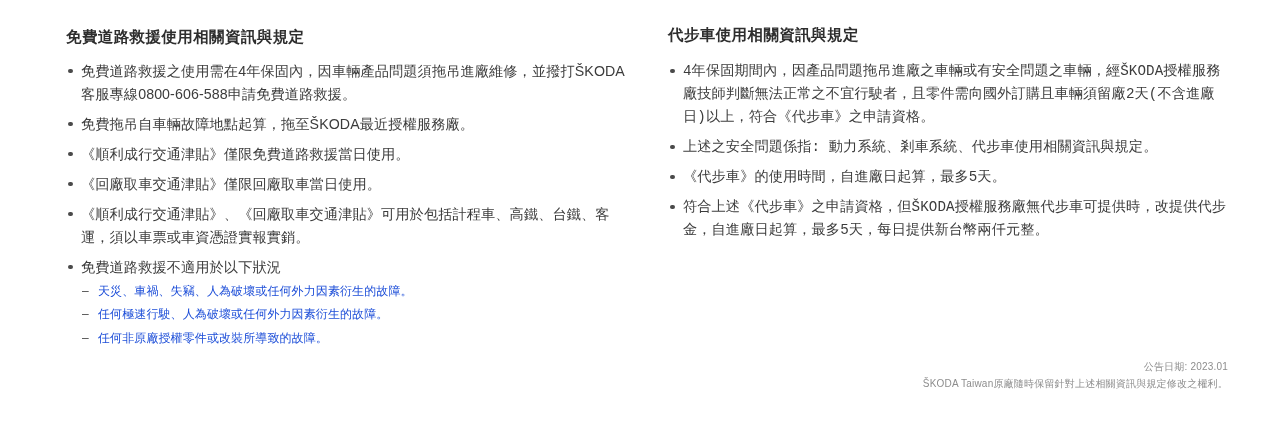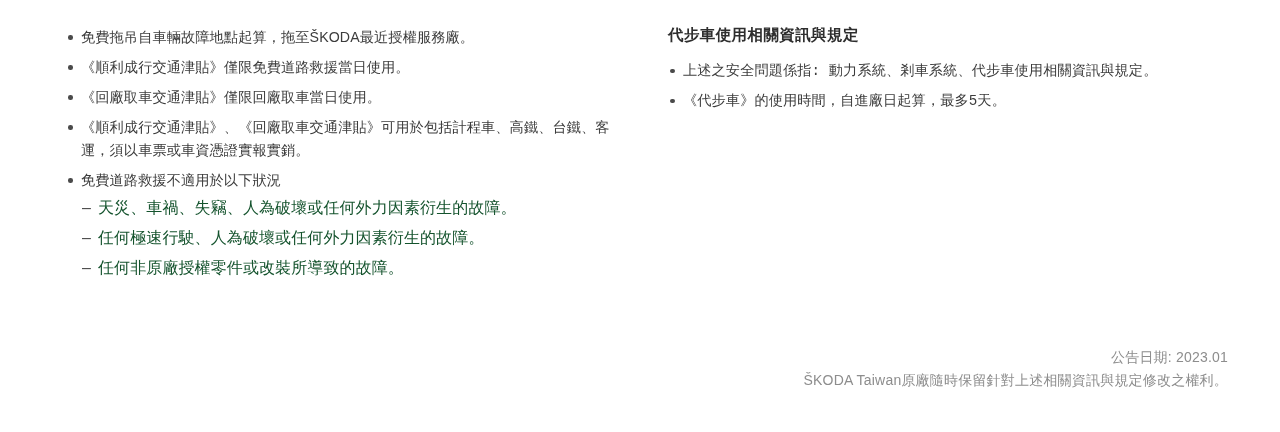--- a/index.html
+++ b/index.html
@@ -67,72 +67,76 @@
   }
   ul.subitems {
     list-style: none;
     margin: 3px 0 0 0;
     padding: 0;
   }
   ul.subitems > li {
     position: relative;
     padding-left: 17px;
     margin-bottom: 4px;
-    font-size: 16px;
+    font-size: 12px;
     line-height: 1.62;
-    color: #14532d;
+    color: #1d4ed8;
   }
   ul.subitems > li::before {
     content: "–";
     position: absolute;
     left: 1px;
     top: 0;
     color: #4a4a4a;
   }
   .footer {
     position: absolute;
     right: 52px;
     bottom: 40px;
     text-align: right;
-    font-size: 14px;
+    font-size: 10px;
     line-height: 1.65;
     color: #8d8d8d;
     letter-spacing: 0.2px;
   }
   .footer div {
     white-space: nowrap;
   }
 </style>
 </head>
 <body>
 
 <div class="page">
 
   <section class="col col-left">
+    <h2 class="col-title">免費道路救援使用相關資訊與規定</h2>
     <ul class="bullets">
+      <li><span>免費道路救援之使用需在4年保固內，因車輛產品問題須拖吊進廠維修，並撥打ŠKODA客服專線0800-606-588申請免費道路救援。</span></li>
       <li><span>免費拖吊自車輛故障地點起算，拖至ŠKODA最近授權服務廠。</span></li>
       <li><span>《順利成行交通津貼》僅限免費道路救援當日使用。</span></li>
       <li><span>《回廠取車交通津貼》僅限回廠取車當日使用。</span></li>
       <li><span>《順利成行交通津貼》、《回廠取車交通津貼》可用於包括計程車、高鐵、台鐵、客運，須以車票或車資憑證實報實銷。</span></li>
       <li>
         <span>免費道路救援不適用於以下狀況</span>
         <ul class="subitems">
           <li>天災、車禍、失竊、人為破壞或任何外力因素衍生的故障。</li>
           <li>任何極速行駛、人為破壞或任何外力因素衍生的故障。</li>
           <li>任何非原廠授權零件或改裝所導致的故障。</li>
         </ul>
       </li>
     </ul>
   </section>
 
   <section class="col col-right">
     <h2 class="col-title">代步車使用相關資訊與規定</h2>
     <ul class="bullets">
+      <li><span>4年保固期間內，因產品問題拖吊進廠之車輛或有安全問題之車輛，經ŠKODA授權服務廠技師判斷無法正常之不宜行駛者，且零件需向國外訂購且車輛須留廠2天(不含進廠日)以上，符合《代步車》之申請資格。</span></li>
       <li><span>上述之安全問題係指: 動力系統、剎車系統、代步車使用相關資訊與規定。</span></li>
       <li><span>《代步車》的使用時間，自進廠日起算，最多5天。</span></li>
+      <li><span>符合上述《代步車》之申請資格，但ŠKODA授權服務廠無代步車可提供時，改提供代步金，自進廠日起算，最多5天，每日提供新台幣兩仟元整。</span></li>
     </ul>
   </section>
 
   <div class="footer">
     <div>公告日期: 2023.01</div>
     <div>ŠKODA Taiwan原廠隨時保留針對上述相關資訊與規定修改之權利。</div>
   </div>
 
 </div>
 

